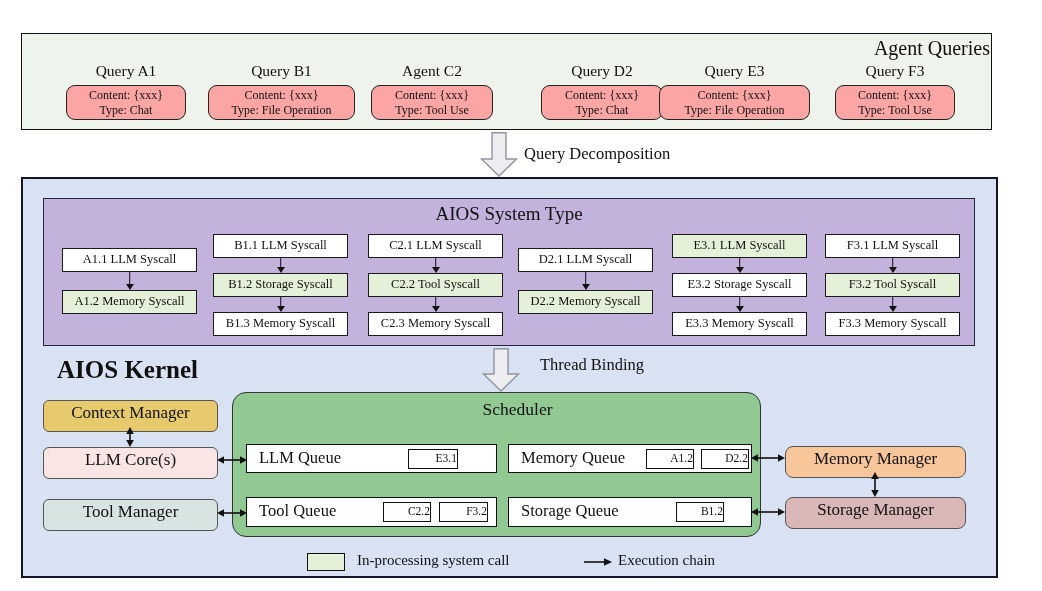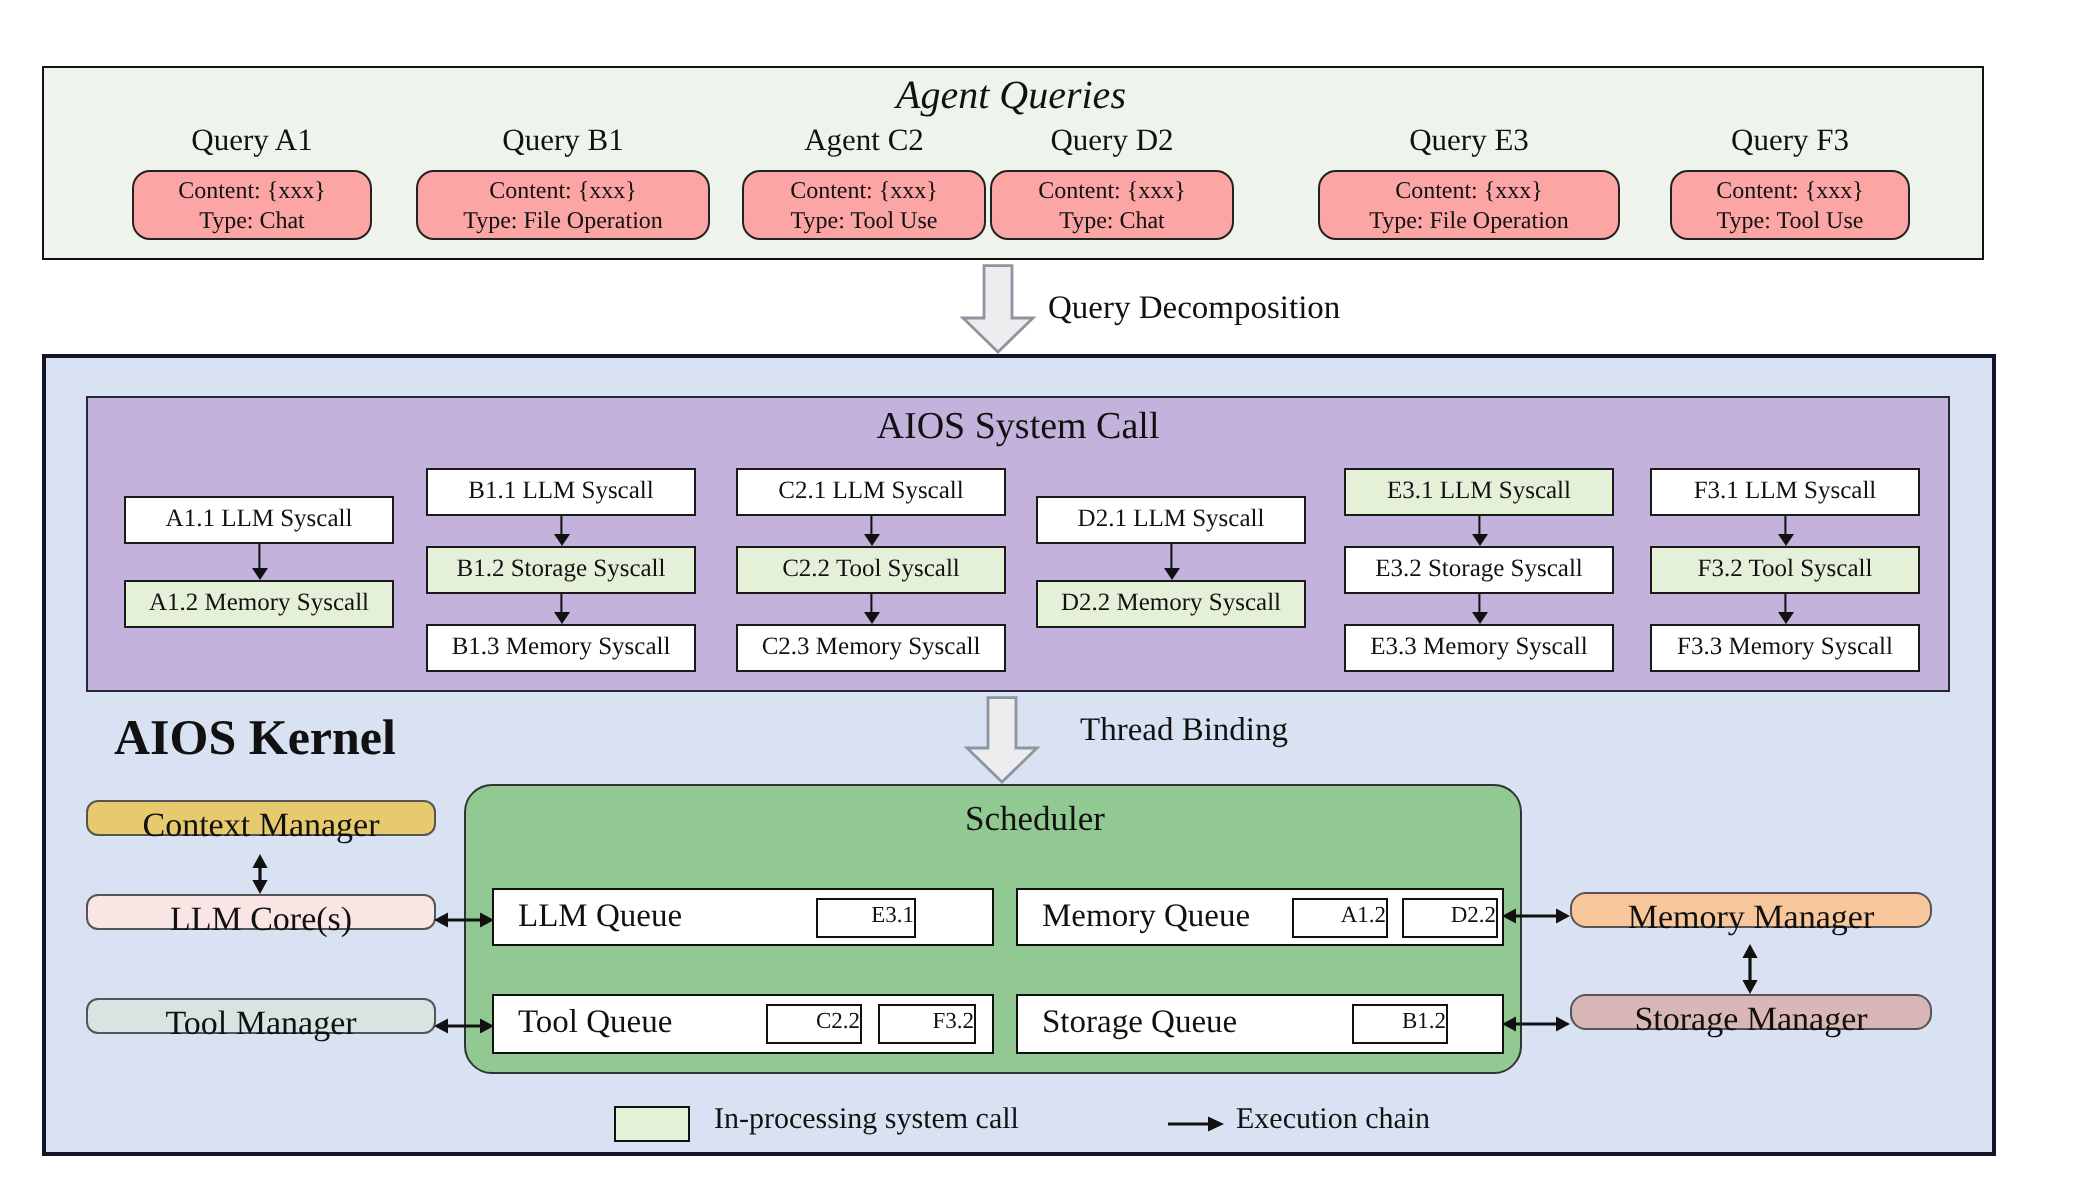--- a/index.html
+++ b/index.html
@@ -4,21 +4,21 @@
 <style>
   html,body{margin:0;padding:0;background:#ffffff;}
   .stage{
     position:relative;width:1042px;height:591px;overflow:hidden;
     font-family:"Liberation Serif","DejaVu Serif",serif;color:#111;
     background:#ffffff;
   }
   .abs{position:absolute;}
   
   .top-panel{left:21px;top:33px;width:969px;height:95px;background:#eef4ec;border:1.6px solid #111;}
-  .panel-title{left:21px;top:37px;width:969px;text-align:center;font-size:20px;font-style:italic;}
+  .panel-title{left:21px;top:37px;width:969px;text-align:right;font-size:20px;}
   .query-group{top:62px;text-align:center;}
   .query-name{font-size:15.5px;margin-bottom:5px;white-space:nowrap;}
   .query-box{border:1.3px solid #222;border-radius:9px;background:#fca5a5;padding:2px 4px;font-size:12px;line-height:14.5px;white-space:nowrap;}
   
   .flow-label{font-size:16.5px;white-space:nowrap;}
   
   .kernel-box{left:21px;top:177px;width:977px;height:401px;background:#d9e2f3;border:2px solid #15152a;box-sizing:border-box;}
   .kernel-label{left:57px;top:356px;font-size:25px;font-weight:bold;}
   
   .syscall-panel{left:43px;top:198px;width:932px;height:148px;background:#c3b2dc;border:1.6px solid #26263a;box-sizing:border-box;}
@@ -32,21 +32,21 @@
   .conn::before{content:'';position:absolute;left:50%;top:0;bottom:5px;width:1.6px;background:#111;transform:translateX(-50%);}
   .conn::after{content:'';position:absolute;left:50%;bottom:0;transform:translateX(-50%);
     border-left:4.5px solid transparent;border-right:4.5px solid transparent;border-top:6.5px solid #111;}
   
   .scheduler{left:232px;top:392px;width:529px;height:145px;background:#92c892;border:1.6px solid #333;border-radius:14px;box-sizing:border-box;}
   .sched-title{left:232px;top:399px;width:571px;text-align:center;font-size:17.5px;font-family:Liberation Serif, serif;}
   .queue{background:#fff;border:1.6px solid #111;box-sizing:border-box;height:29px;}
   .queue-label{position:absolute;left:12px;top:0;line-height:26px;font-size:16.5px;white-space:nowrap;}
   .chip{position:absolute;top:3.5px;height:20px;box-sizing:border-box;border:1.3px solid #111;background:#fff;text-align:right;font-size:11.5px;line-height:17px;}
   
-  .mgr{box-sizing:border-box;height:18px;text-align:center;font-size:17px;line-height:24px;border:1.2px solid #555;border-radius:6px;white-space:nowrap;}
+  .mgr{box-sizing:border-box;height:32px;text-align:center;font-size:17px;line-height:24px;border:1.2px solid #555;border-radius:6px;white-space:nowrap;}
   .mgr.context{background:#e7ca6d;}
   .mgr.llm{background:#f9e6e4;}
   .mgr.tool{background:#d7e4e2;}
   .mgr.memory{background:#f7c69b;border-radius:8px;}
   .mgr.storage{background:#d9b7b6;border-radius:8px;}
   
   .legend-swatch{left:307px;top:553px;width:38px;height:18px;background:#e4f0d7;border:1.3px solid #111;box-sizing:border-box;}
   .legend-text{font-size:15px;white-space:nowrap;}
 </style>
 </head>
@@ -71,21 +71,21 @@
       <div>Type: File Operation</div>
     </div>
   </div>
   <div class="abs query-group" style="left:371px;width:122px;">
     <div class="query-name">Agent C2</div>
     <div class="query-box">
       <div>Content: {xxx}</div>
       <div>Type: Tool Use</div>
     </div>
   </div>
-  <div class="abs query-group" style="left:495px;width:122px;">
+  <div class="abs query-group" style="left:541px;width:122px;">
     <div class="query-name">Query D2</div>
     <div class="query-box">
       <div>Content: {xxx}</div>
       <div>Type: Chat</div>
     </div>
   </div>
   <div class="abs query-group" style="left:659px;width:151px;">
     <div class="query-name">Query E3</div>
     <div class="query-box">
       <div>Content: {xxx}</div>
@@ -102,21 +102,21 @@
 
   <svg class="abs" style="left:480px;top:132px;" width="38" height="45">
     <path d="M12 0.8 H26 V27 H36.5 L19 44 L1.5 27 H12 Z" fill="#ededf0" stroke="#8e959e" stroke-width="1.4"></path>
   </svg>
   <div class="abs flow-label" style="left:524px;top:144px;">Query Decomposition</div>
 
   <div class="abs kernel-box"></div>
   <div class="abs kernel-label">AIOS Kernel</div>
 
   <div class="abs syscall-panel"></div>
-  <div class="abs syscall-title">AIOS System Call</div>
+  <div class="abs syscall-title">AIOS System Type</div>
 
   <div class="abs sys-col" style="left:62px;top:248px;">
     <div class="sbox">A1.1 LLM Syscall</div>
     <div class="conn conn18"></div>
     <div class="sbox green">A1.2 Memory Syscall</div>
   </div>
 
   <div class="abs sys-col" style="left:213px;top:234px;">
     <div class="sbox">B1.1 LLM Syscall</div>
     <div class="conn conn15"></div>

